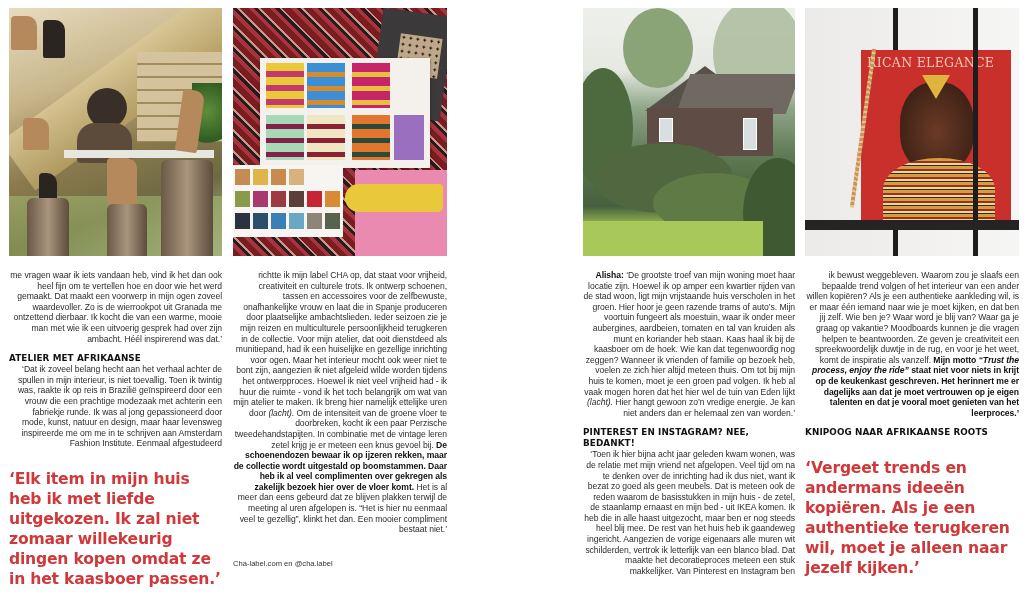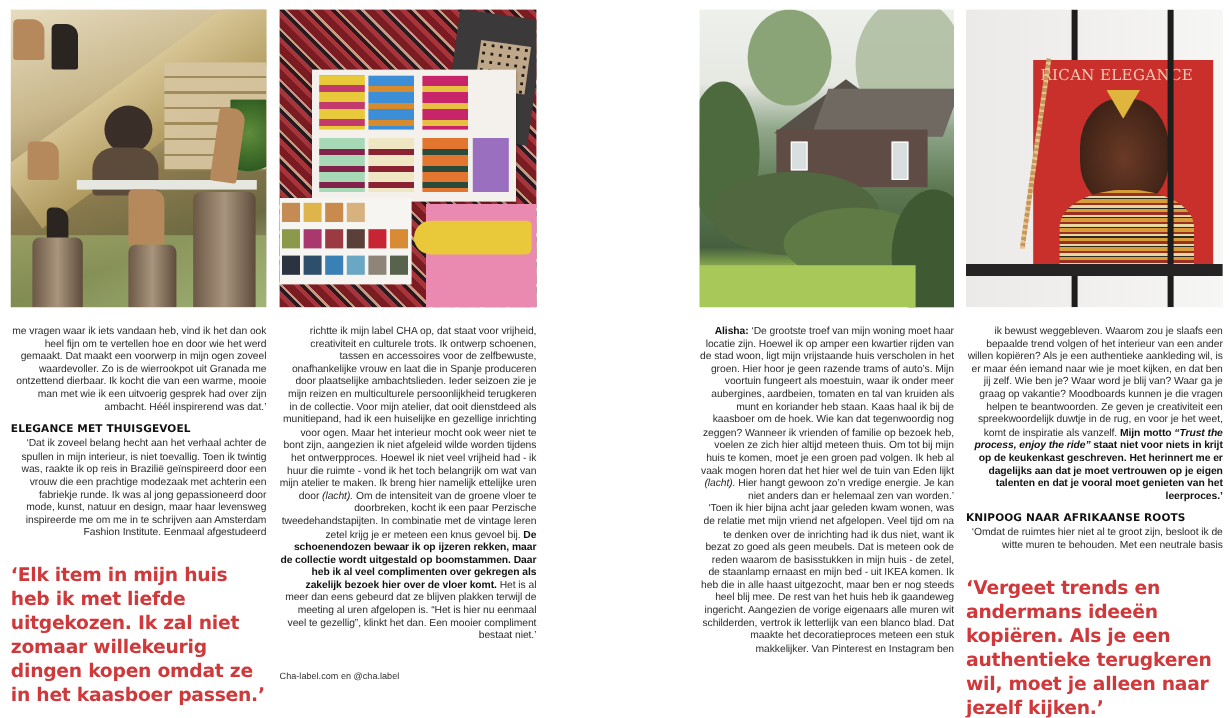--- a/index.html
+++ b/index.html
@@ -125,21 +125,21 @@
     <div class="boot tan" style="left:14px;top:110px;width:26px;height:32px;"></div>
     <div class="boot tan" style="left:170px;top:82px;width:22px;height:62px;transform:rotate(8deg);"></div>
     <div class="boot tan" style="left:98px;top:150px;width:30px;height:46px;"></div>
     <div class="boot" style="left:30px;top:165px;width:18px;height:30px;"></div>
     <div class="stump" style="left:18px;width:42px;height:58px;"></div>
     <div class="stump" style="left:98px;width:40px;height:52px;"></div>
     <div class="stump" style="left:152px;width:52px;height:96px;"></div>
   </div>
 
   <p class="body-text text-start">me vragen waar ik iets vandaan heb, vind ik het dan ook heel fijn om te vertellen hoe en door wie het werd gemaakt. Dat maakt een voorwerp in mijn ogen zoveel waardevoller. Zo is de wierrookpot uit Granada me ontzettend dierbaar. Ik kocht die van een warme, mooie man met wie ik een uitvoerig gesprek had over zijn ambacht. Héél inspirerend was dat.’</p>
-  <h3 class="heading">ELEGANCE MET THUISGEVOEL</h3>
+  <h3 class="heading">ATELIER MET AFRIKAANSE</h3>
   <p class="body-text">‘Dat ik zoveel belang hecht aan het verhaal achter de spullen in mijn interieur, is niet toevallig. Toen ik twintig was, raakte ik op reis in Brazilië geïnspireerd door een vrouw die een prachtige modezaak met achterin een fabriekje runde. Ik was al jong gepassioneerd door mode, kunst, natuur en design, maar haar levensweg inspireerde me om me in te schrijven aan Amsterdam Fashion Institute. Eenmaal afgestudeerd</p>
   <p class="pull-quote">‘Elk item in mijn huis heb ik met liefde uitgekozen. Ik zal niet zomaar willekeurig dingen kopen omdat ze in het kaasboer passen.’</p>
 </section>
 
 <section class="col c2">
   <div class="photo p2" title="Moodboard with African wax print fabric book, color swatch card, yellow shoe last and pink folder on a Persian rug">
     <div class="dark"></div>
     <div class="leopard"></div>
     <div class="book">
       <div class="sw" style="left:6px;top:5px;background:repeating-linear-gradient(180deg,#e8c93a 0 8px,#c23b6c 8px 14px);"></div>
@@ -190,35 +190,35 @@
     <div class="tree" style="left:-10px;top:60px;width:60px;height:120px;background:#4d6a3e;"></div>
     <div class="tree" style="left:10px;top:135px;width:140px;height:70px;background:#50673f;"></div>
     <div class="tree" style="left:70px;top:165px;width:120px;height:60px;background:#5f7a45;"></div>
     <div class="tree" style="left:160px;top:150px;width:70px;height:110px;background:#3f5a33;"></div>
     <div class="pond"></div>
   </div>
 
   <p class="body-text text-start">
     <span class="b">Alisha:</span><span> ‘De grootste troef van mijn woning moet haar locatie zijn. Hoewel ik op amper een kwartier rijden van de stad woon, ligt mijn vrijstaande huis verscholen in het groen. Hier hoor je geen razende trams of auto’s. Mijn voortuin fungeert als moestuin, waar ik onder meer aubergines, aardbeien, tomaten en tal van kruiden als munt en koriander heb staan. Kaas haal ik bij de kaasboer om de hoek. Wie kan dat tegenwoordig nog zeggen? Wanneer ik vrienden of familie op bezoek heb, voelen ze zich hier altijd meteen thuis. Om tot bij mijn huis te komen, moet je een groen pad volgen. Ik heb al vaak mogen horen dat het hier wel de tuin van Eden lijkt </span><span class="i">(lacht).</span><span> Hier hangt gewoon zo’n vredige energie. Je kan niet anders dan er helemaal zen van worden.’</span>
   </p>
+  <h3 class="heading">PINTEREST EN INSTAGRAM? NEE, BEDANKT!</h3>
   <p class="body-text">‘Toen ik hier bijna acht jaar geleden kwam wonen, was de relatie met mijn vriend net afgelopen. Veel tijd om na te denken over de inrichting had ik dus niet, want ik bezat zo goed als geen meubels. Dat is meteen ook de reden waarom de basisstukken in mijn huis - de zetel, de staanlamp ernaast en mijn bed - uit IKEA komen. Ik heb die in alle haast uitgezocht, maar ben er nog steeds heel blij mee. De rest van het huis heb ik gaandeweg ingericht. Aangezien de vorige eigenaars alle muren wit schilderden, vertrok ik letterlijk van een blanco blad. Dat maakte het decoratieproces meteen een stuk makkelijker. Van Pinterest en Instagram ben</p>
 </section>
 
 <section class="col c4">
   <div class="photo p4" title="Red book 'African Elegance' with portrait of a woman in beaded jewelry on a black metal shelf with small figurines and a bead necklace">
     <div class="pole" style="left:88px;"></div>
     <div class="cover"></div>
     <div class="title">RICAN ELEGANCE</div>
     <div class="face"></div>
     <div class="mask"></div>
     <div class="beads"></div>
     <div class="strand"></div>
     <div class="pole" style="left:168px;"></div>
     <div class="shelf"></div>
   </div>
 
   <p class="body-text text-start">
     <span>ik bewust weggebleven. Waarom zou je slaafs een bepaalde trend volgen of het interieur van een ander willen kopiëren? Als je een authentieke aankleding wil, is er maar één iemand naar wie je moet kijken, en dat ben jij zelf. Wie ben je? Waar word je blij van? Waar ga je graag op vakantie? Moodboards kunnen je die vragen helpen te beantwoorden. Ze geven je creativiteit een spreekwoordelijk duwtje in de rug, en voor je het weet, komt de inspiratie als vanzelf. </span><span class="b">Mijn motto </span><span class="bi">“Trust the process, enjoy the ride”</span><span class="b"> staat niet voor niets in krijt op de keukenkast geschreven. Het herinnert me er dagelijks aan dat je moet vertrouwen op je eigen talenten en dat je vooral moet genieten van het leerproces.’</span>
   </p>
   <h3 class="heading">KNIPOOG NAAR AFRIKAANSE ROOTS</h3>
-  <p class="body-text">‘Omdat de ruimtes hier niet al te groot zijn, besloot ik de witte muren te behouden. Met een neutrale basis</p>
   <p class="pull-quote">‘Vergeet trends en andermans ideeën kopiëren. Als je een authentieke terugkeren wil, moet je alleen naar jezelf kijken.’</p>
 </section>
 
 </body></html>

